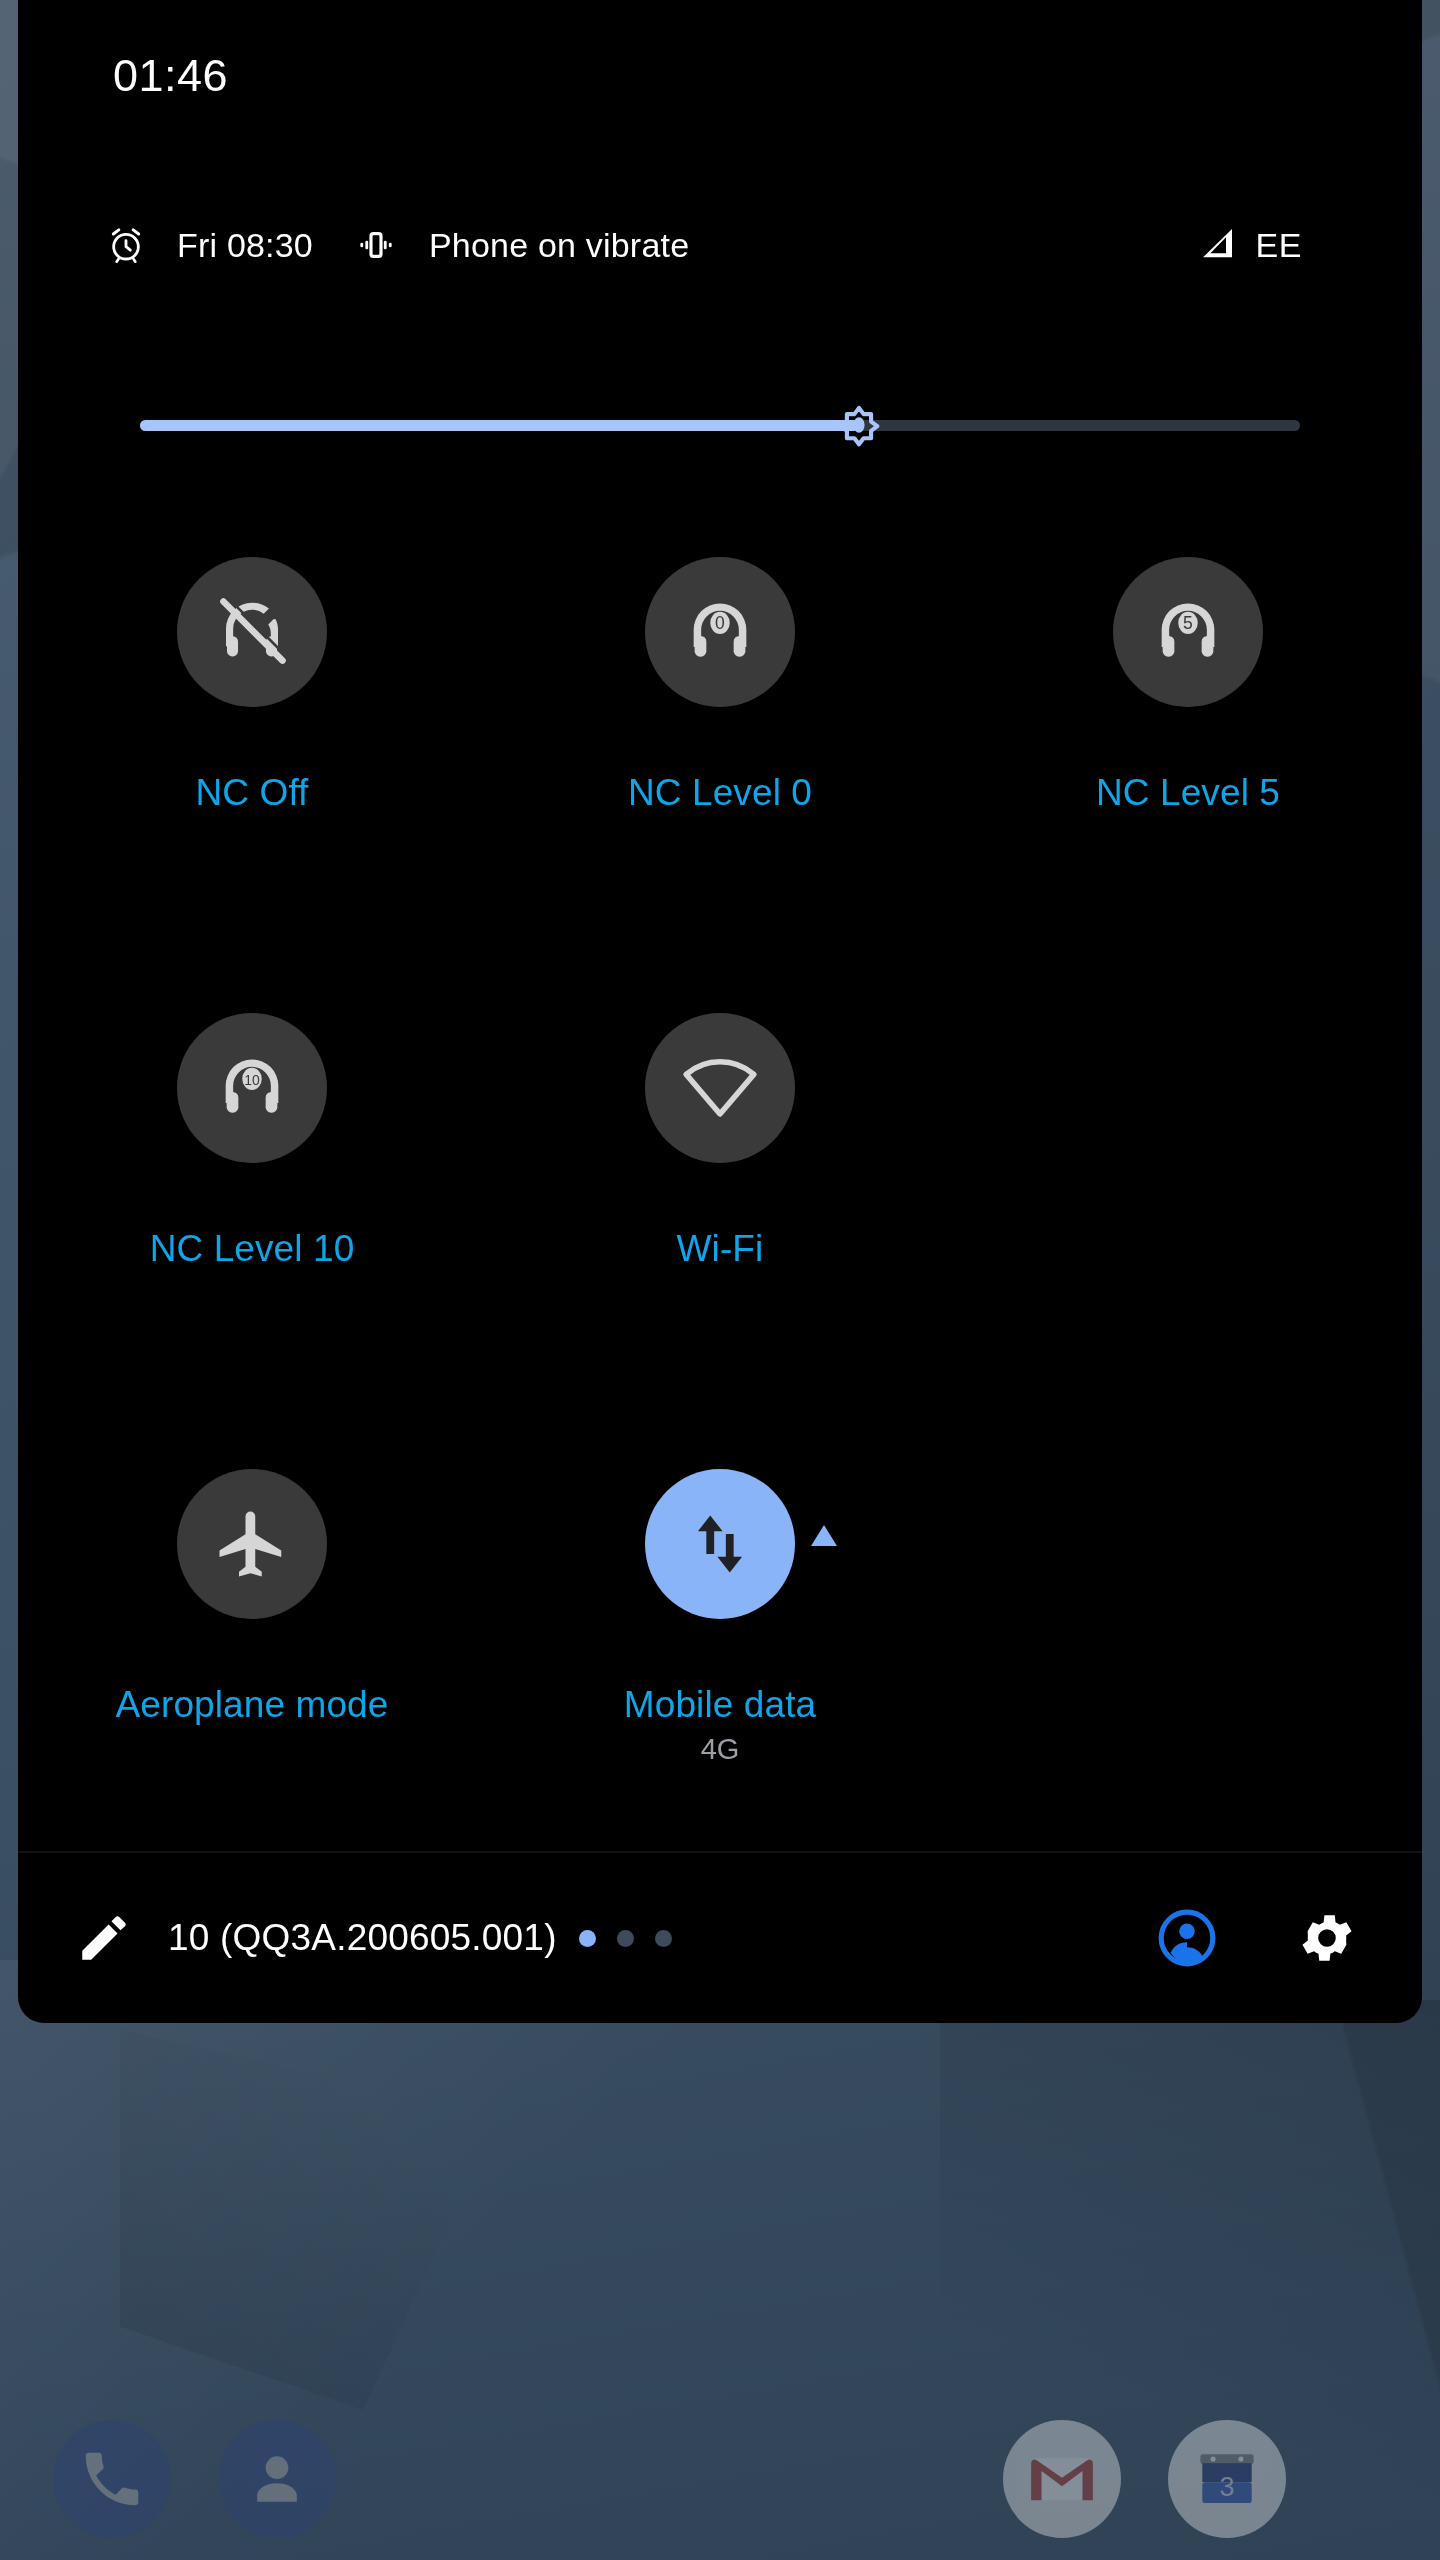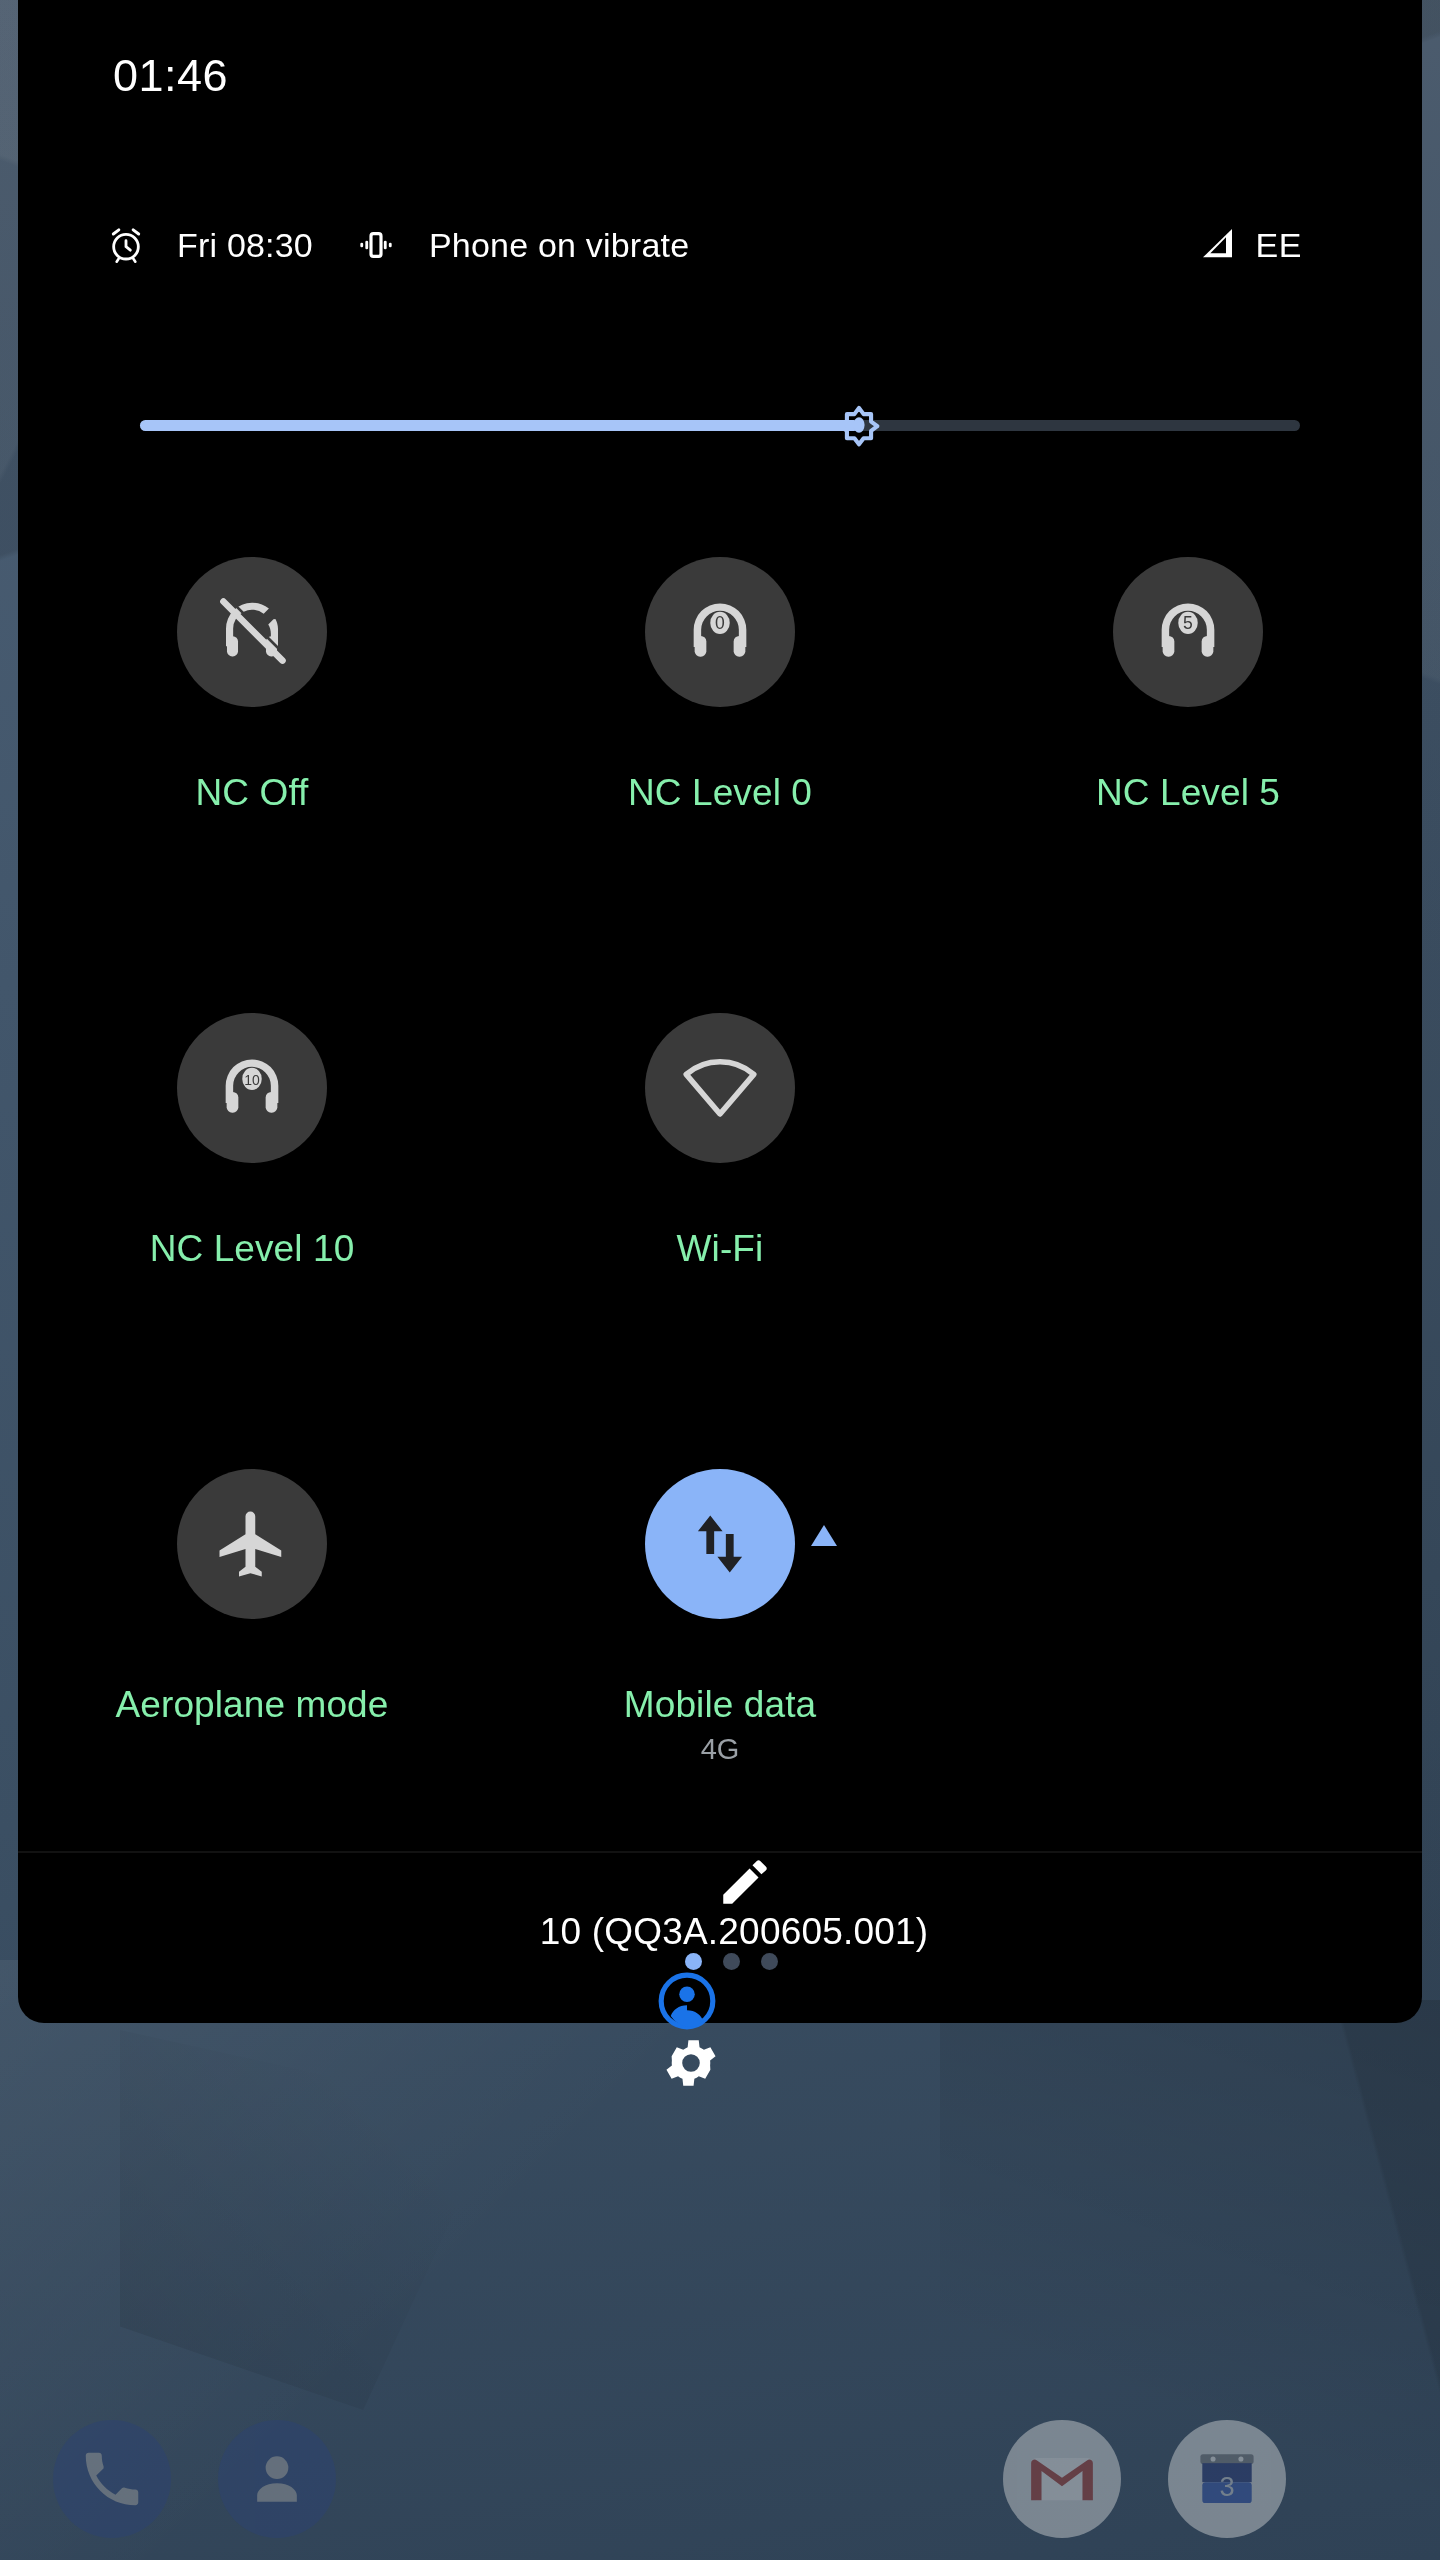--- a/index.html
+++ b/index.html
@@ -95,41 +95,41 @@
   .tile-row{ display:flex; width:1404px; height:456px; }
   .tile{ width:468px; display:flex; flex-direction:column; align-items:center; }
   .tile-icon-wrap{ position:relative; width:150px; height:150px; margin-top:12px; }
   .tile-icon{
     width:150px; height:150px; border-radius:50%;
     display:flex; align-items:center; justify-content:center;
   }
   .tile-icon.off{ background:#3a3a3a; }
   .tile-icon.on { background:#8ab4f8; }
   .tile-label{
-    margin-top:63px; font-size:37px; color:#86efac; text-align:center;
+    margin-top:63px; font-size:37px; color:#0ea5e9; text-align:center;
     letter-spacing:0.1px; line-height:1.22;
   }
   .tile-sub{
     margin-top:6px; font-size:29px; color:#9aa0a6; text-align:center;
   }
   .tile-badge{
     position:absolute; right:-42px; top:56px;
     width:0; height:0;
     border-left:13px solid transparent; border-right:13px solid transparent;
     border-bottom:21px solid #8ab4f8;
   }
 
   
   #qs-divider{
     position:absolute; left:0; top:1851px; width:1404px; height:2px;
     background:rgba(255,255,255,0.07);
   }
   #qs-footer{
     position:absolute; left:0; top:1853px; width:1404px; height:170px;
-    display:flex; align-items:center;flex-direction:column;
+    display:flex; align-items:center;
   }
   #edit-button{ margin-left:50px; width:72px; height:72px;
     display:flex; align-items:center; justify-content:center; }
   #build-text{
     margin-left:28px; font-size:37px; color:#fff; letter-spacing:0.2px; white-space:nowrap;
   }
   #page-dots{ margin-left:22px; display:flex; align-items:center; gap:21px; }
   .dot{ width:17px; height:17px; border-radius:50%; background:#3f4a5a; }
   .dot.active{ background:#8ab4f8; }
   #footer-spacer{ flex:1; }

